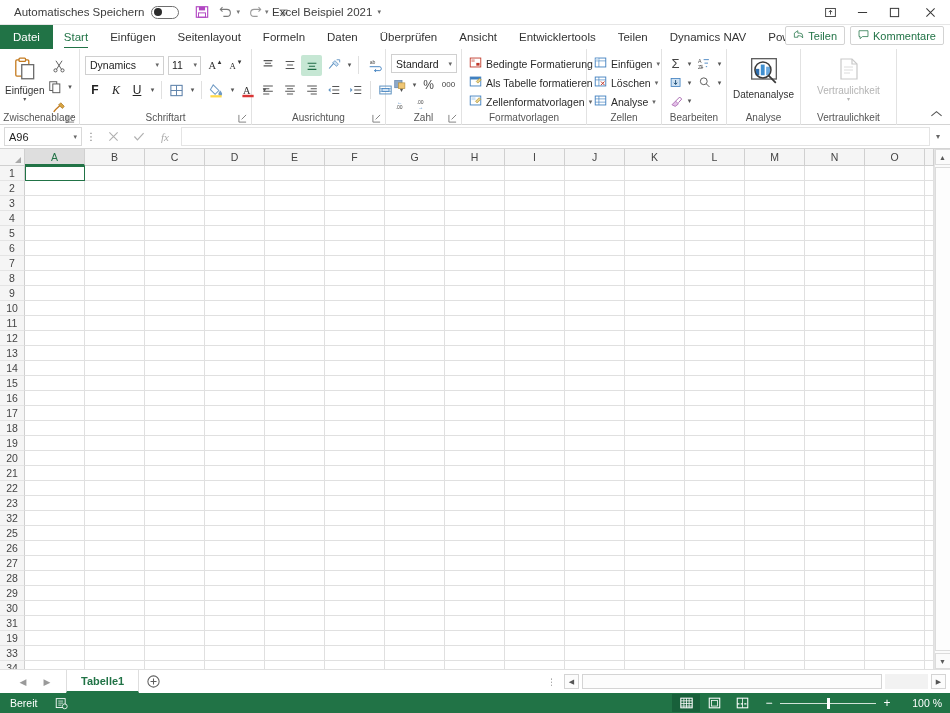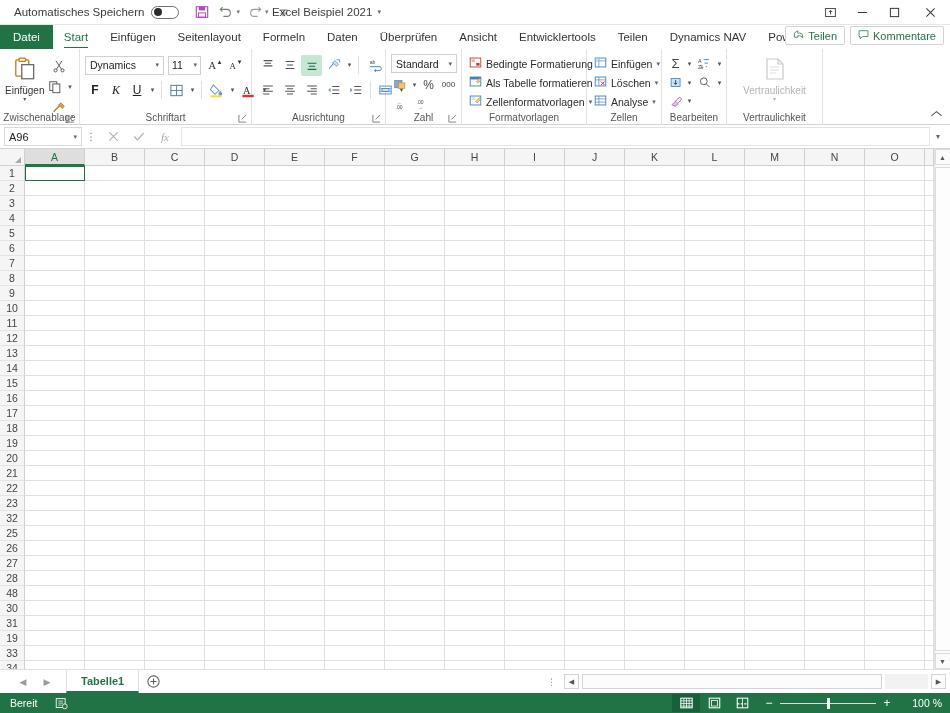--- a/index.html
+++ b/index.html
@@ -738,20 +738,38 @@
               <path d="M3 12 L7.5 7.5 L11 11 L7 14 Z" fill="#e3c0e8" stroke="#a05aa8" stroke-width="0.9"></path>
               <path d="M7.5 7.5 L12.5 2.5 L15 5 L11 9.5" fill="none" stroke="#a05aa8" stroke-width="1.1"></path>
             </svg>
         </div>
         <span class="caret">▾</span>
       </div>
     </div>
     <div class="rgroup-label">Bearbeiten</div>
   </div>
 
+  <div class="rgroup" style="width:74px;">
+    <div class="rgroup-body" style="justify-content:center;">
+      <div class="bigbtn" style="width:66px;">
+        <span>
+          <svg width="30" height="30" viewBox="0 0 28 28">
+              <rect x="2.5" y="2.5" width="23" height="19" fill="#fff" stroke="#5a5a5a" stroke-width="1.2"></rect>
+              <rect x="6" y="12" width="3.6" height="6" fill="#2f6fae"></rect>
+              <rect x="11" y="8" width="3.6" height="10" fill="#3f8fd0"></rect>
+              <rect x="16" y="10" width="3.6" height="8" fill="#6aa8dd"></rect>
+              <circle cx="13" cy="13" r="7.5" fill="none" stroke="#3a3a3a" stroke-width="1.4"></circle>
+              <path d="M18.4 18.4 L25 25" stroke="#3a3a3a" stroke-width="1.6"></path>
+            </svg>
+        </span>
+        <span class="lbl">Datenanalyse</span>
+      </div>
+    </div>
+    <div class="rgroup-label">Analyse</div>
+  </div>
 
   <div class="rgroup" style="width:96px;border-right:1px solid #e2e2e2;">
     <div class="rgroup-body" style="justify-content:center;">
       <div class="bigbtn disabled" style="width:88px;">
         <span>
           <svg width="26" height="26" viewBox="0 0 26 26">
               <path d="M5 3 h11 l5 5 v15 h-16 Z" fill="#fff" stroke="#c9c9c9" stroke-width="1.2"></path>
               <path d="M16 3 v5 h5" fill="none" stroke="#c9c9c9" stroke-width="1.2"></path>
               <path d="M8 11 h9 M8 14 h9 M8 17 h6" stroke="#dcdcdc" stroke-width="1"></path>
             </svg>
@@ -839,21 +857,21 @@
           <div class="rhdr">19</div>
           <div class="rhdr">20</div>
           <div class="rhdr">21</div>
           <div class="rhdr">22</div>
           <div class="rhdr">23</div>
           <div class="rhdr">32</div>
           <div class="rhdr">25</div>
           <div class="rhdr">26</div>
           <div class="rhdr">27</div>
           <div class="rhdr">28</div>
-          <div class="rhdr">48</div>
+          <div class="rhdr">29</div>
           <div class="rhdr">30</div>
           <div class="rhdr">31</div>
           <div class="rhdr">19</div>
           <div class="rhdr">33</div>
           <div class="rhdr">34</div>
         </div>
       <div class="cells" id="cellgrid">
           <div class="crow">
             <div class="cell active" style="width: 60px;"></div>
             <div class="cell" style="width: 60px;"></div>

